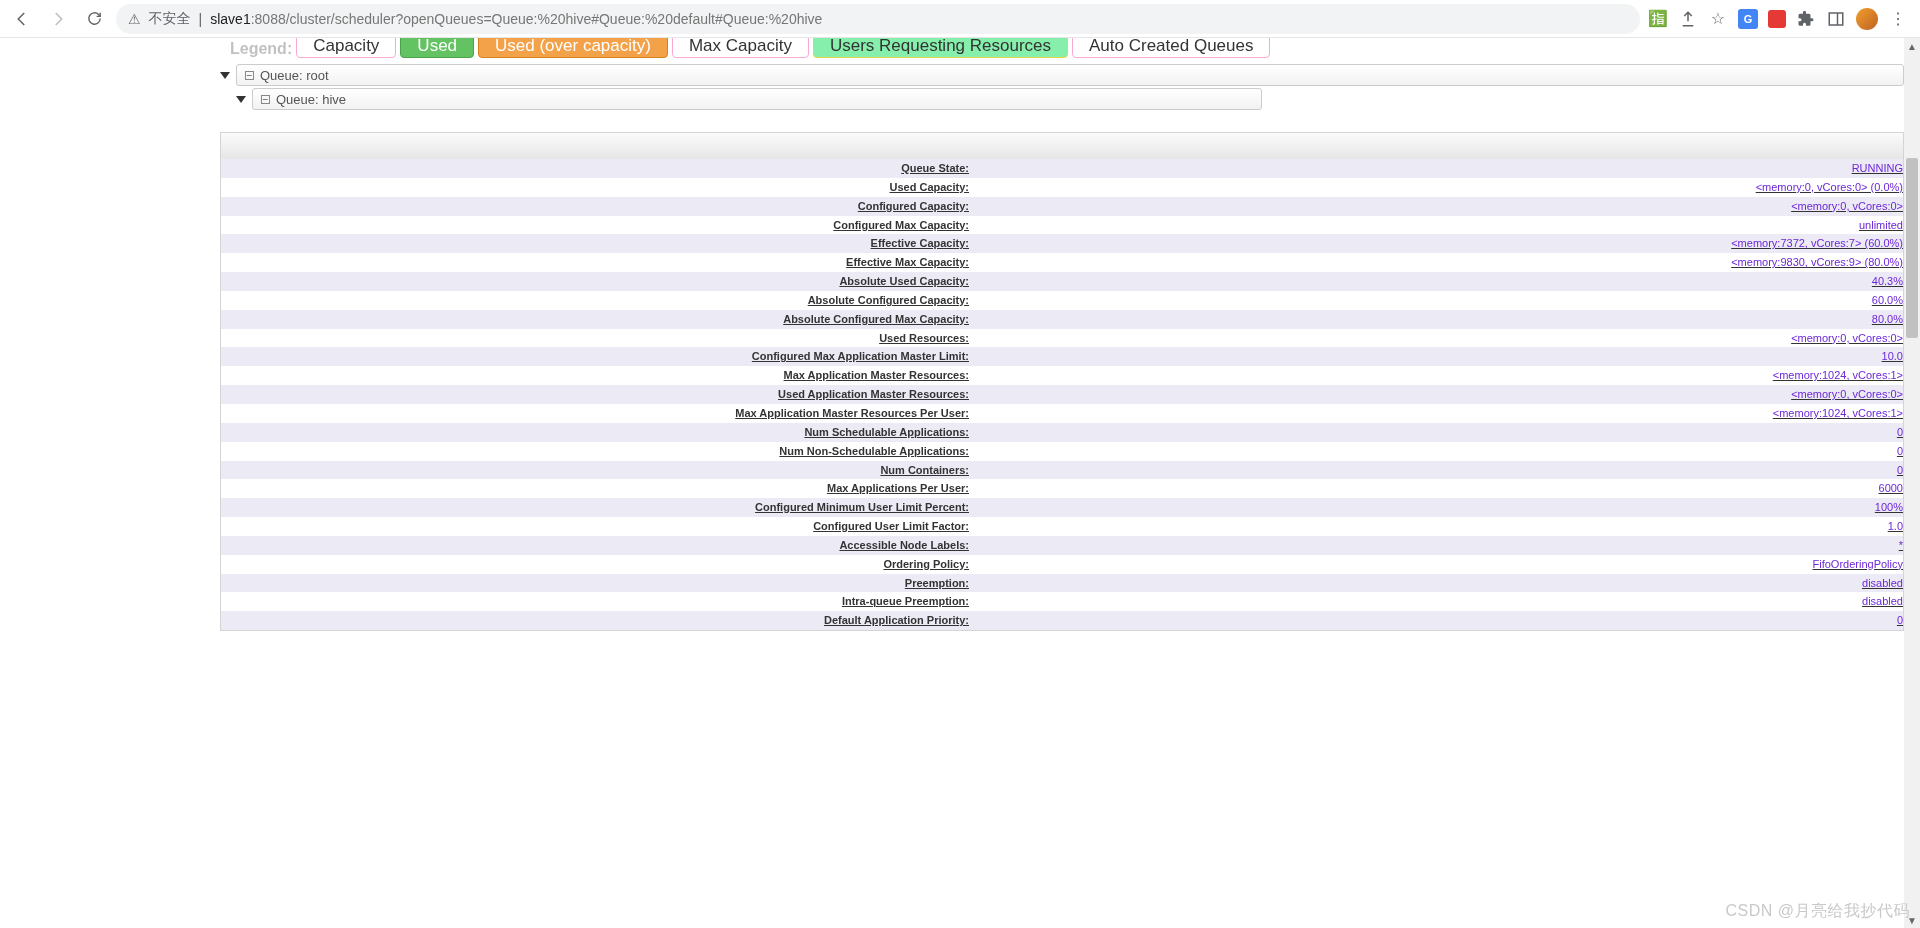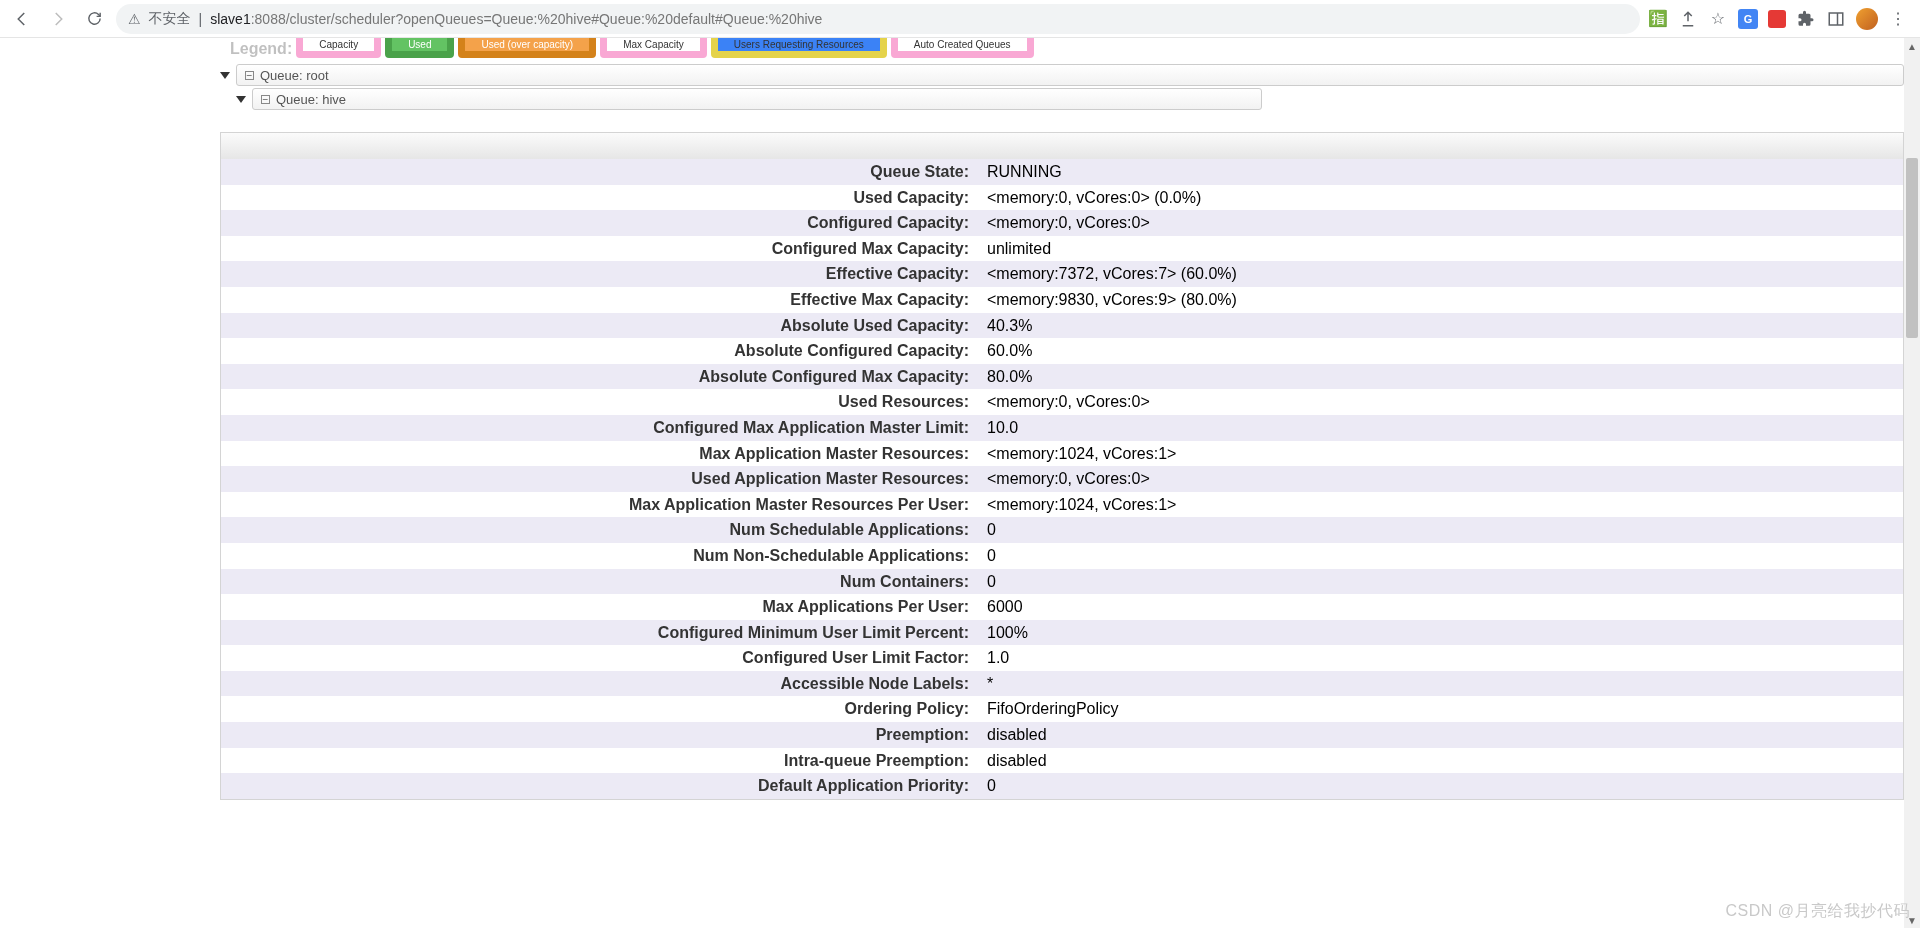--- a/index.html
+++ b/index.html
@@ -22,42 +22,42 @@
 .ext-icon.red { width:18px; height:18px; background:#e53935; border-radius:3px; }
 .ext-icon.avatar { width:22px; height:22px; border-radius:11px; background:linear-gradient(135deg,#f0a030,#c06020); }
 
 
 .viewport { position: absolute; top:38px; left:0; right:0; bottom:0; overflow:hidden; }
 .content-wrap { position:absolute; left:220px; right:16px; top:0; }
 
 
 .legend-row { height:20px; overflow:hidden; display:flex; align-items:flex-end; gap:4px; padding-left:10px; margin-bottom:6px;}
 .legend-label { font-weight:bold; color:#333; font-size:16px; opacity:.3; }
-.badge { border:7px solid #f9a8d4; border-radius:4px; padding:1px 16px; font-size:10px; color:#333; }
+.badge { border:1px solid #f9a8d4; border-radius:4px; padding:1px 16px; font-size:17px; color:#333; }
 .badge.green { background:#63c363; border-color:#4aa24a; color:#fff;text-align:right; }
 .badge.orange { background:#f4a24a; border-color:#d4821a; color:#fff; }
-.badge.yellow { background:#3b82f6; border-color:#e5d34a; }
+.badge.yellow { background:#86efac; border-color:#e5d34a; }
 
 
 .tree-row { display:flex; align-items:center; gap:4px; margin-bottom:2px; }
 .tree-toggle { width:0; height:0; border-left:5px solid transparent; border-right:5px solid transparent; border-top:7px solid #333; margin-right:2px; cursor:pointer; }
 .queue-bar { flex:1; border:1px solid #ccc; background:linear-gradient(#fff,#f2f2f2); border-radius:3px; height:22px; display:flex; align-items:center; padding:0 8px; color:#555; font-size:13px; }
 .queue-bar .minus { display:inline-block; width:9px; height:9px; border:1px solid #888; line-height:7px; text-align:center; font-size:10px; margin-right:6px; color:#555; }
 .indent1 { margin-left:16px; }
 .queue-bar.short { max-width:1010px; }
 
 
 .details-box { margin-top:22px; border:1px solid #d4d4d4; }
 .details-header { height:26px; background:linear-gradient(#fbfbfb,#e6e6e6); }
-.details-table { width:100%; border-collapse:collapse; font-size:16px; }
+.details-table { width:100%; border-collapse:collapse; font-size:11px;text-decoration:underline; }
 .details-table tr:nth-child(odd) td { background:#eceaf5; }
 .details-table tr:nth-child(even) td { background:#ffffff; }
 .details-table td { padding:2px 0; line-height:1.35; }
 .details-table td.k { width:760px; text-align:right; font-weight:bold; color:#333; padding-right:12px; }
-.details-table td.v { text-align:left; color:#000000; padding-left:6px; }
+.details-table td.v { text-align:right; color:#6d28d9; padding-left:6px; }
 
 
 .fake-scroll { position:absolute; right:0; top:0; bottom:0; width:16px; background:#f1f1f1; }
 .fake-scroll .thumb { position:absolute; left:2px; right:2px; top:120px; height:180px; background:#c1c1c1; border-radius:2px; }
 .fake-scroll .up, .fake-scroll .down { position:absolute; left:0; right:0; height:16px; display:flex; align-items:center; justify-content:center; color:#666; font-size:10px; }
 .fake-scroll .up { top:0; } .fake-scroll .down { bottom:0; }
 
 .watermark { position:fixed; right:10px; bottom:6px; color:#c9c9c9; font-size:16px; letter-spacing:.5px; pointer-events:none; }
 </style>
 </head>

